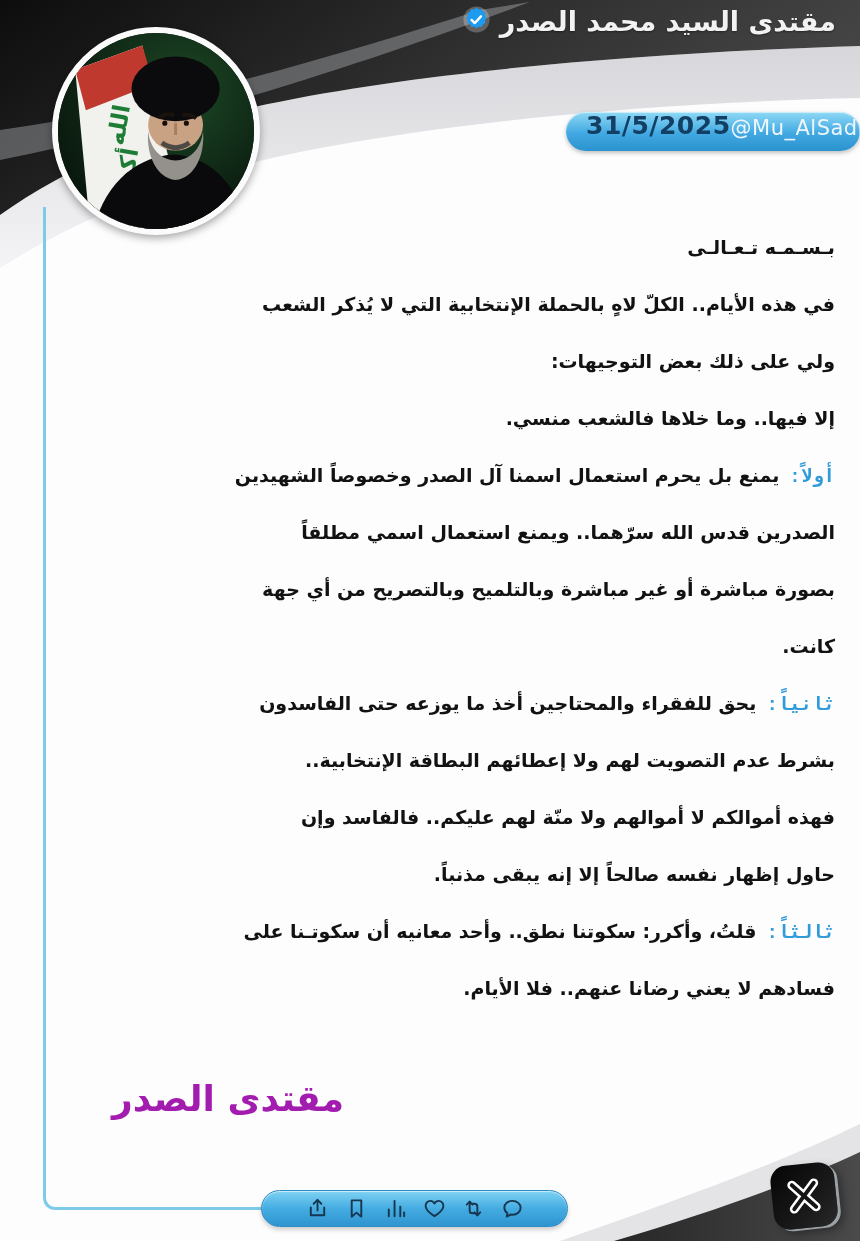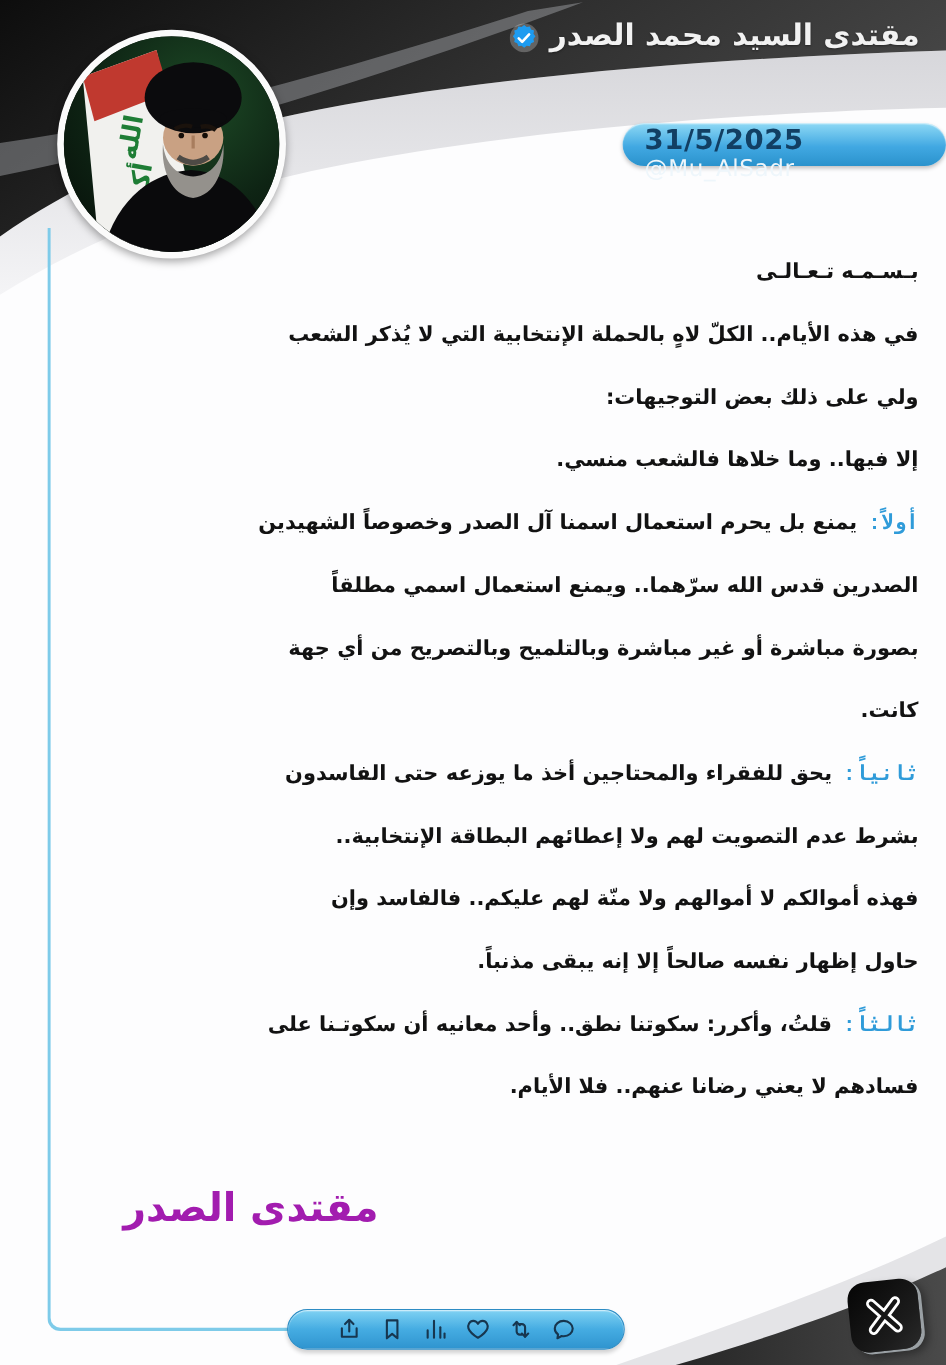--- a/index.html
+++ b/index.html
@@ -12,41 +12,41 @@
   #bg-svg{position:absolute;left:0;top:0;width:860px;height:1241px;z-index:1;}
   
   .connector{
     position:absolute;left:43px;top:207px;width:219px;height:1000px;
     border-left:3px solid #7ecbe9;border-bottom:3px solid #7ecbe9;
     border-bottom-left-radius:12px;z-index:2;
   }
   
   .header-name{
     position:absolute;top:6px;right:24px;height:42px;z-index:6;
-    display:flex;align-items:flex-end;gap:10px;direction:ltr;
+    display:flex;align-items:flex-start;gap:10px;direction:ltr;
   }
   .header-name .name{
     color:#f2f2f2;font-weight:bold;font-size:27px;direction:rtl;
     text-shadow:0 1px 2px rgba(0,0,0,.4);white-space:nowrap;
   }
   
   .avatar{
     position:absolute;left:52px;top:27px;width:196px;height:196px;
     border:6px solid #fbfbfb;border-radius:50%;overflow:hidden;z-index:5;
     box-shadow:0 3px 8px rgba(0,0,0,.35);background:#0b1a10;
   }
   .avatar svg{display:block;width:196px;height:196px;}
   
   .date-pill{
     position:absolute;left:566px;top:112px;width:294px;height:39px;z-index:6;
     border-radius:20px;
     background:linear-gradient(#8ed9f5,#41a8e2 55%,#2a92cc);
     box-shadow:0 2px 4px rgba(0,0,0,.25), inset 0 1px 1px rgba(255,255,255,.6);
-    display:flex;align-items:flex-start;justify-content:space-between;
-    padding:0 20px 11px 20px;box-sizing:border-box;direction:ltr;flex-direction:column;
+    display:flex;align-items:flex-end;justify-content:space-between;
+    padding:0 20px 11px 20px;box-sizing:border-box;direction:ltr;
   }
   .date-pill .date{color:#123f63;font-weight:bold;font-size:25px;letter-spacing:.5px;}
   .date-pill .handle{color:#eef6fb;font-size:21px;letter-spacing:.5px;}
   
   .body-text{
     position:absolute;left:55px;right:25px;top:219px;z-index:3;
     direction:rtl;text-align:right;color:#121212;font-weight:bold;
   }
   .bl{height:57px;line-height:57px;font-size:19px;white-space:nowrap;}
   .basmala{letter-spacing:2px;}

